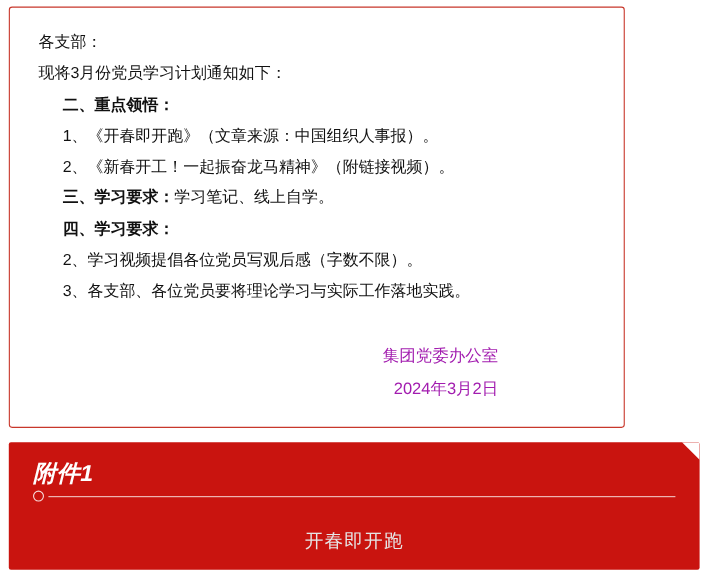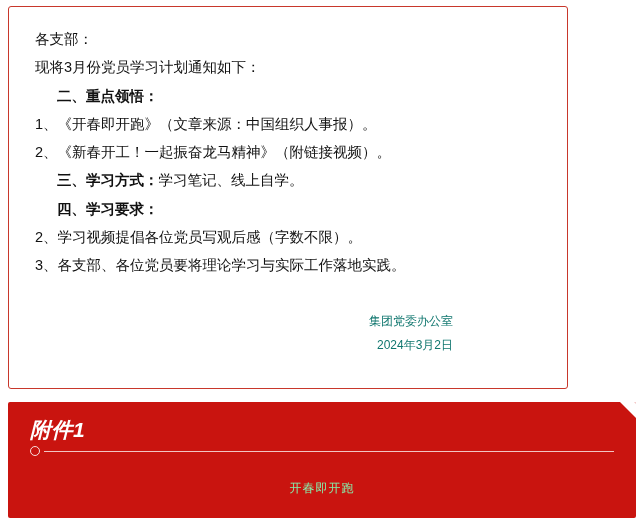--- a/index.html
+++ b/index.html
@@ -39,29 +39,29 @@
     color: #111111;
   }
   .line {
     white-space: nowrap;
   }
   .b {
     font-weight: bold;
   }
   .indent-0 { margin-left: 0; }
   .indent-1 { margin-left: 22px; }
-  .indent-2 { }
+  .indent-2 { margin-left: 22px; }
 
   .sign-block {
     margin-top: 30px;
     text-align: right;
     padding-right: 88px;
-    font-size: 12px;
+    font-size: 15px;
     line-height: 2.0;
-    color: #0f766e;
+    color: #a21caf;
   }
 
   
   .attach-band {
     position: absolute;
     left: 8px;
     top: 402px;
     width: 628px;
     height: 116px;
     background: #c9140f;
@@ -111,22 +111,22 @@
     border: 1px solid rgba(255,255,255,0.85);
     border-radius: 50%;
     box-sizing: border-box;
   }
   .attach-headline {
     position: absolute;
     left: 0;
     right: 0;
     top: 78px;
     text-align: center;
-    font-size: 12px;
-    color: #86efac;
+    font-size: 17px;
+    color: #e5e5e5;
     letter-spacing: 1px;
   }
 </style>
 </head>
 <body>
 
 <div class="page">
 
   <div class="notice-card">
     <div class="notice-inner">
@@ -137,21 +137,21 @@
 
 
       <div class="line indent-1">
         <span class="b">二、重点领悟：</span><span></span>
       </div>
 
       <div class="line indent-2">1、《开春即开跑》（文章来源：中国组织人事报）。</div>
       <div class="line indent-2">2、《新春开工！一起振奋龙马精神》（附链接视频）。</div>
 
       <div class="line indent-1">
-        <span class="b">三、学习方式：</span><span>学习笔记、线上自学。</span>
+        <span class="b">三、学习要求：</span><span>学习笔记、线上自学。</span>
       </div>
 
       <div class="line indent-1">
         <span class="b">四、学习要求：</span>
       </div>
 
       <div class="line indent-2">2、学习视频提倡各位党员写观后感（字数不限）。</div>
       <div class="line indent-2">3、各支部、各位党员要将理论学习与实际工作落地实践。</div>
 
       <div class="sign-block">

